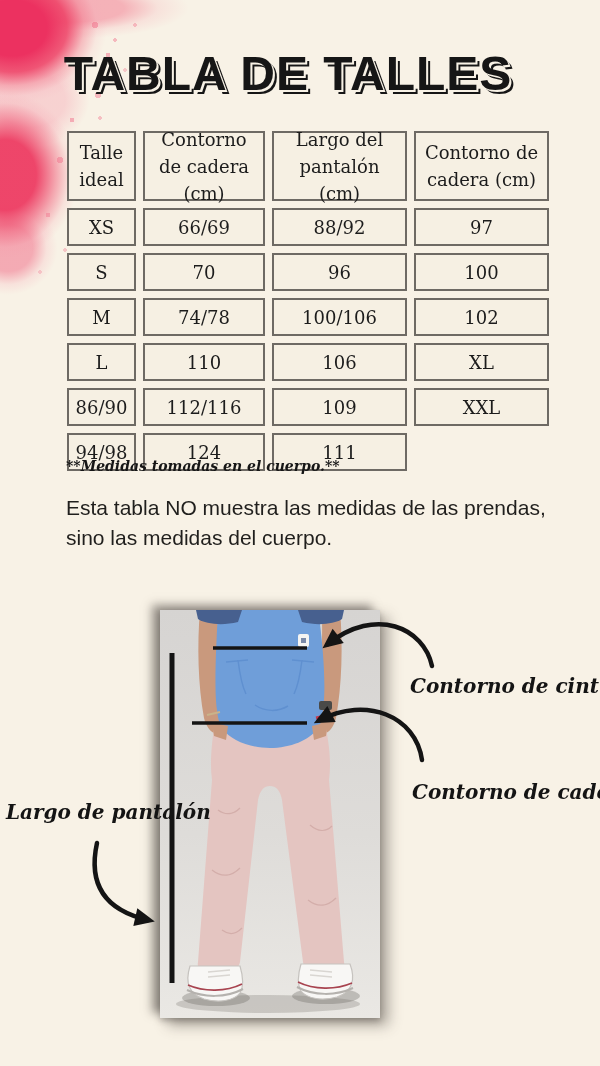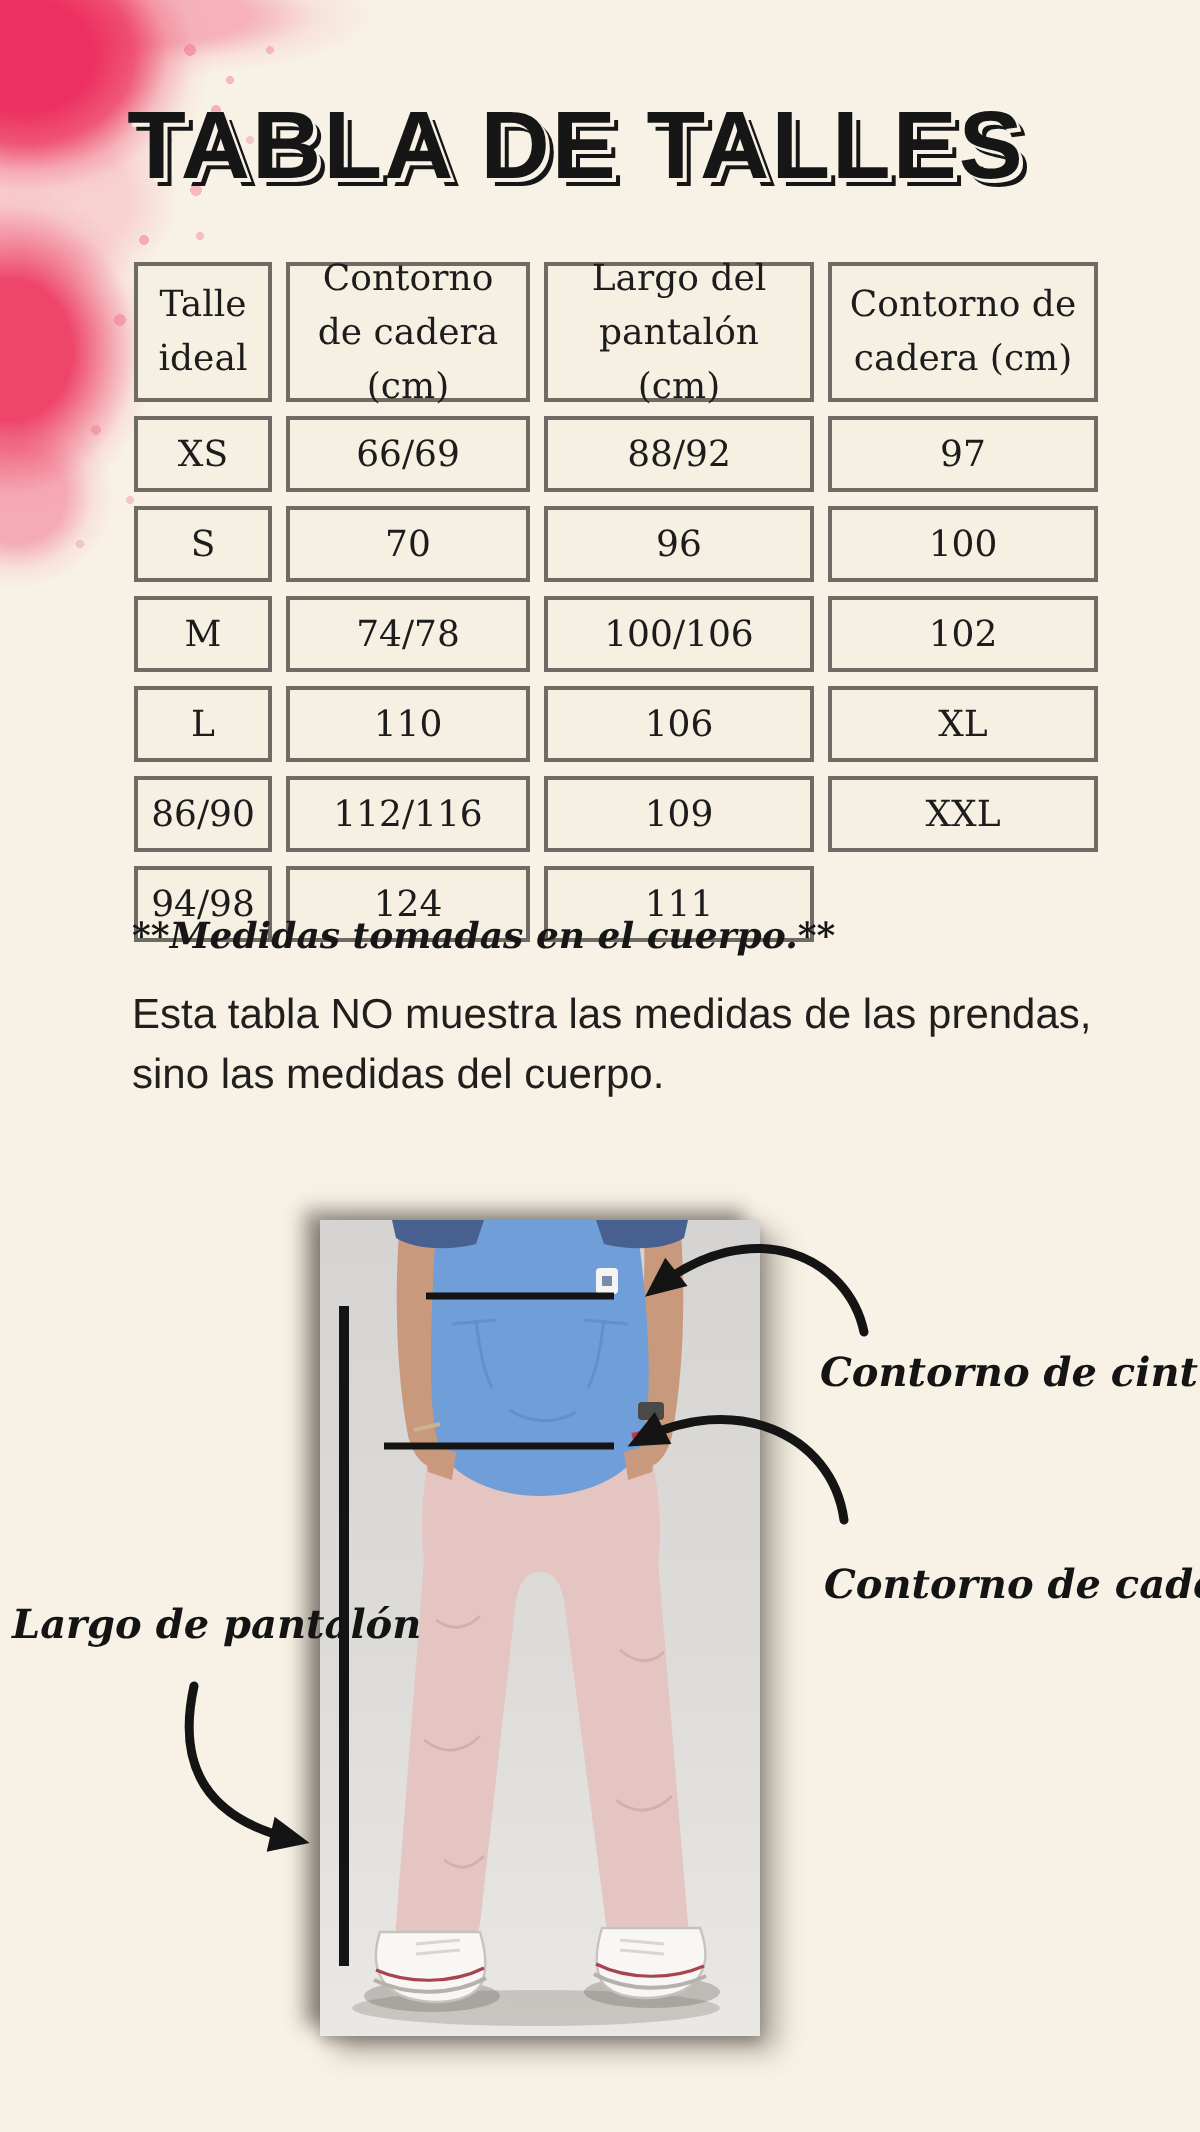--- a/index.html
+++ b/index.html
@@ -37,21 +37,21 @@
 
   .size-table{position:absolute;left:67px;top:107px;display:grid;
               grid-template-columns:69px 122px 135px 135px;
               grid-template-rows:70px repeat(6,38px);gap:7px;margin-top:24px;}
   .cell{background:#f6f0e3;border:2px solid #6e6a64;display:flex;align-items:center;
         justify-content:center;text-align:center;font-family:"DejaVu Serif",serif;
         font-size:18px;color:#1c1c1c;}
   .cell.head{font-size:18px;line-height:1.5;padding:0 4px;}
 
   .note-script{position:absolute;left:66px;top:458px;font-family:"DejaVu Serif",serif;
-               font-style:italic;font-weight:bold;font-size:18px;color:#161616;}
+               font-style:italic;font-weight:bold;font-size:14px;color:#161616;}
   .note-body{position:absolute;left:66px;top:493px;font-size:21px;line-height:30px;color:#201f1d;}
 
   .photo{position:absolute;left:160px;top:610px;width:220px;height:408px;
          box-shadow:-8px -5px 9px rgba(55,50,45,.5), 8px 7px 13px rgba(70,64,58,.45), 0 3px 6px rgba(70,64,58,.3);}
   .photo svg{display:block;}
 
   .overlay{position:absolute;top:0;left:0;width:600px;height:1066px;pointer-events:none;}
 
   .lbl{position:absolute;font-family:"DejaVu Serif",serif;font-style:italic;font-weight:bold;
        color:#141414;white-space:nowrap;}

